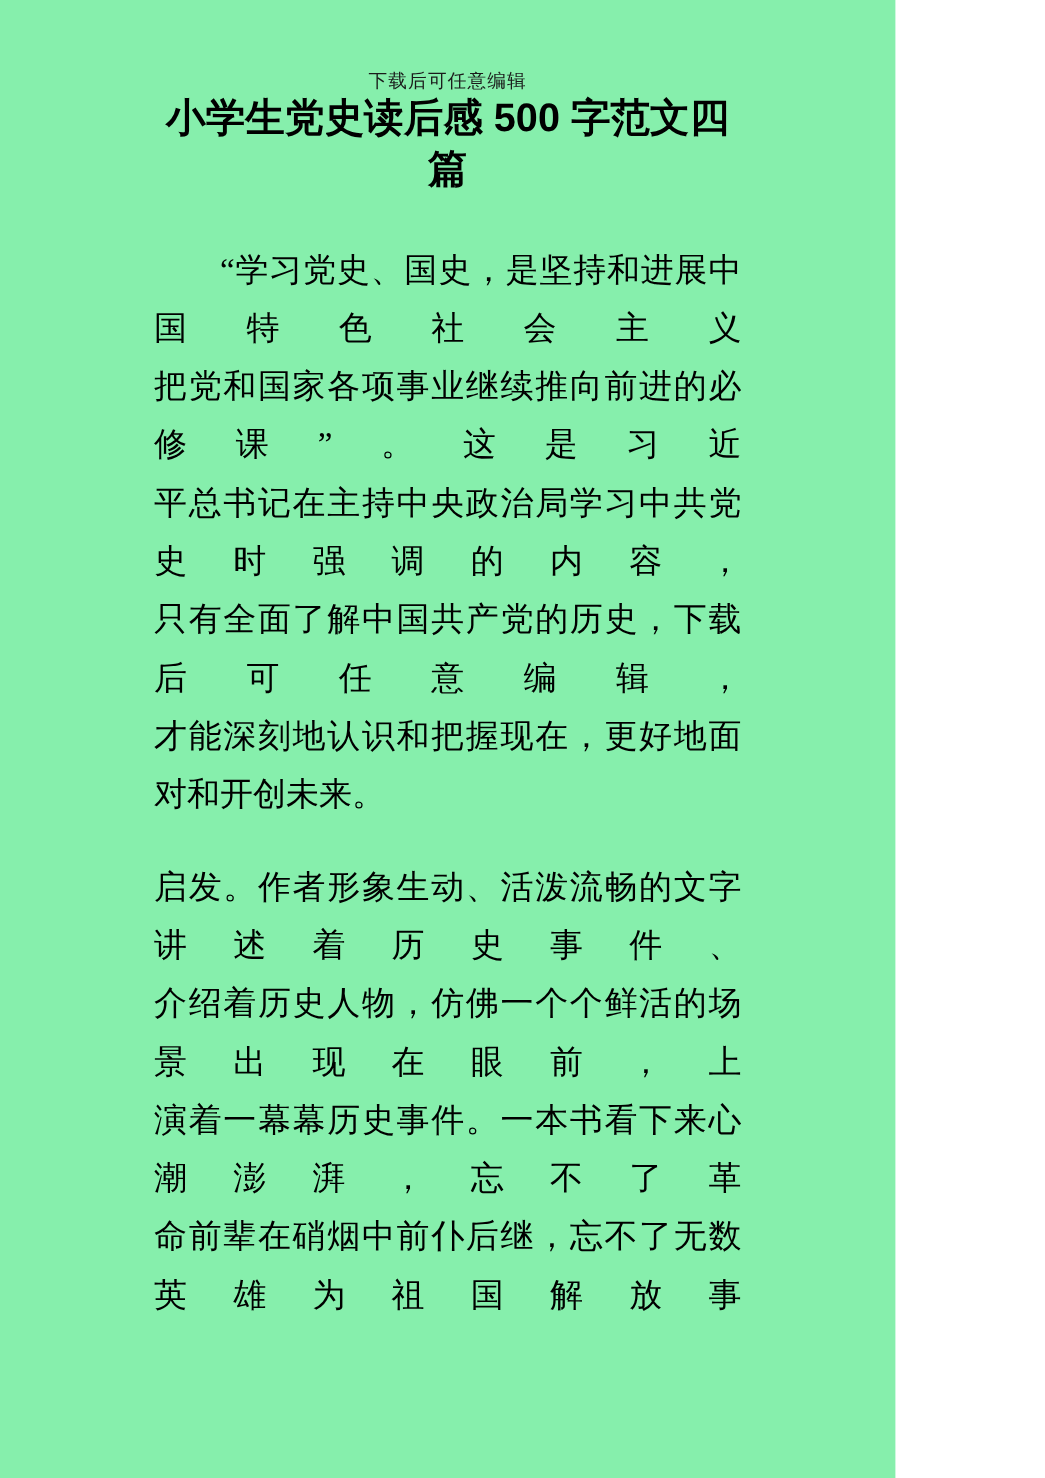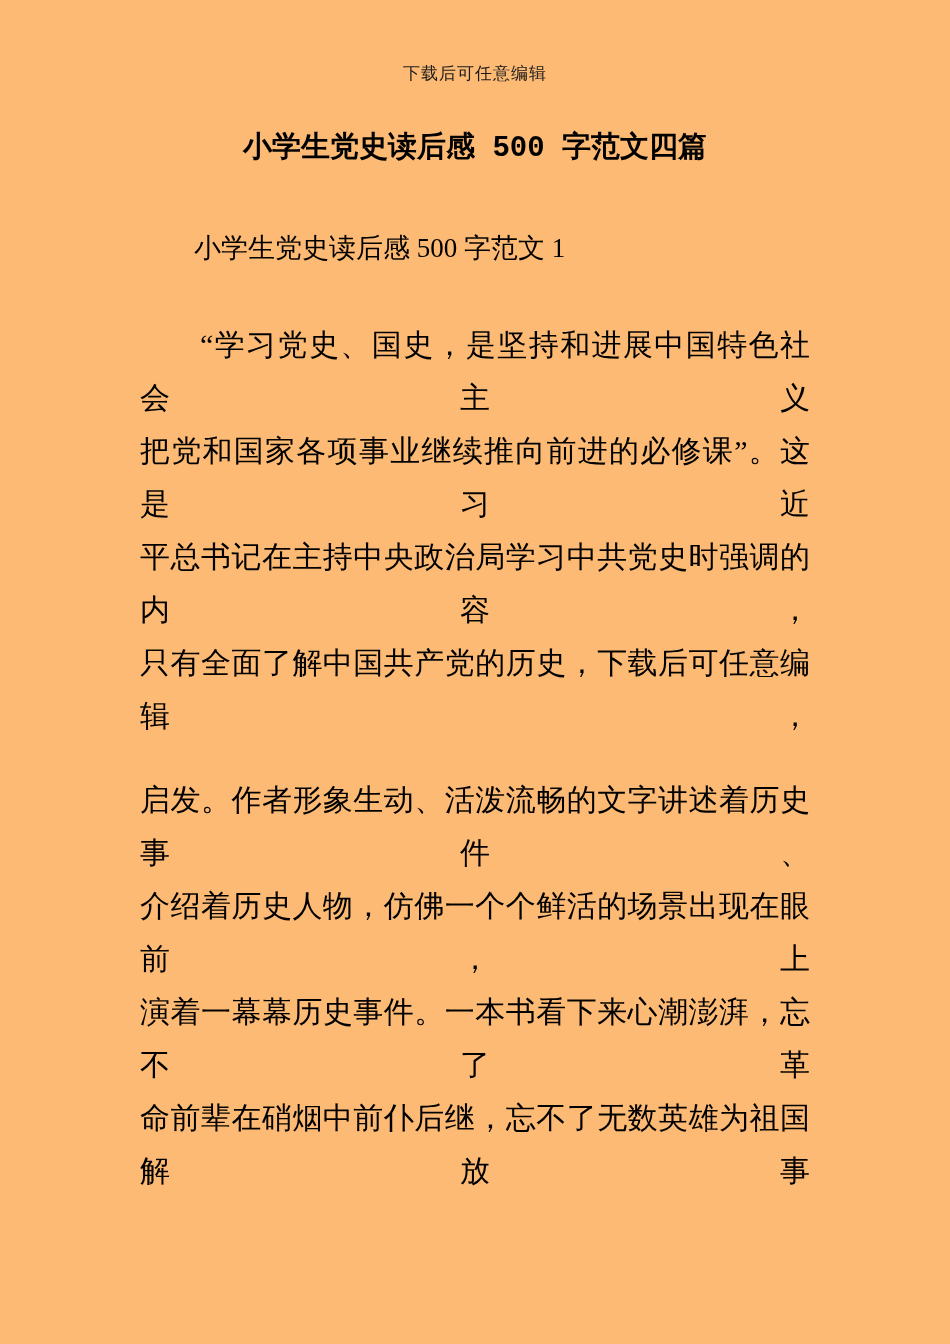--- a/index.html
+++ b/index.html
@@ -2,46 +2,45 @@
 <html><head>
 <meta charset="utf-8">
 <style>
   html, body {
     margin: 0;
     padding: 0;
     background: #ffffff;
   }
   .page {
     position: relative;
-    width: 950px;
+    width: 814px;
     height: 1344px;
-    background: #fdba74;
+    background: #86efac;
     color: #000000;
     overflow: hidden;
     font-family: "Liberation Serif", "DejaVu Serif", serif;
   }
   .content {
     padding-left: 140px;
     padding-right: 140px;
   }
   .header-note {
     margin-top: 64px;
     font-size: 17px;
     line-height: 20px;
     text-align: center;
     color: #1a1a1a;
     letter-spacing: 1px;
   }
   .doc-title {
-    margin-top: 42px;
-    font-size: 29px;
+    font-size: 36px;
     line-height: 46px;
     font-weight: bold;
     text-align: center;
-    font-family: Liberation Mono, monospace;
+    font-family: Liberation Sans, sans-serif;
     color: #000000;
   }
   .doc-subtitle {
     margin-top: 49px;
     font-size: 27px;
     line-height: 54px;
     text-indent: 2em;
     text-align: left;
     color: #000000;
   }
@@ -65,27 +64,27 @@
     text-align-last: left;
   }
 </style>
 </head>
 <body>
 
 <div class="page">
   <div class="content">
     <div class="header-note">下载后可任意编辑</div>
     <div class="doc-title">小学生党史读后感 500 字范文四篇</div>
-    <div class="doc-subtitle">小学生党史读后感 500 字范文 1</div>
     <div class="paragraphs">
         <div class="paragraph">
           <div class="line first">“学习党史、国史，是坚持和进展中国特色社会主义</div>
           <div class="line">把党和国家各项事业继续推向前进的必修课”。这是习近</div>
           <div class="line">平总书记在主持中央政治局学习中共党史时强调的内容，</div>
           <div class="line">只有全面了解中国共产党的历史，下载后可任意编辑，</div>
+          <div class="line last">才能深刻地认识和把握现在，更好地面对和开创未来。</div>
         </div>
         <div class="paragraph">
           <div class="line">启发。作者形象生动、活泼流畅的文字讲述着历史事件、</div>
           <div class="line">介绍着历史人物，仿佛一个个鲜活的场景出现在眼前，上</div>
           <div class="line">演着一幕幕历史事件。一本书看下来心潮澎湃，忘不了革</div>
           <div class="line">命前辈在硝烟中前仆后继，忘不了无数英雄为祖国解放事</div>
         </div>
       </div>
   </div>
 </div>

